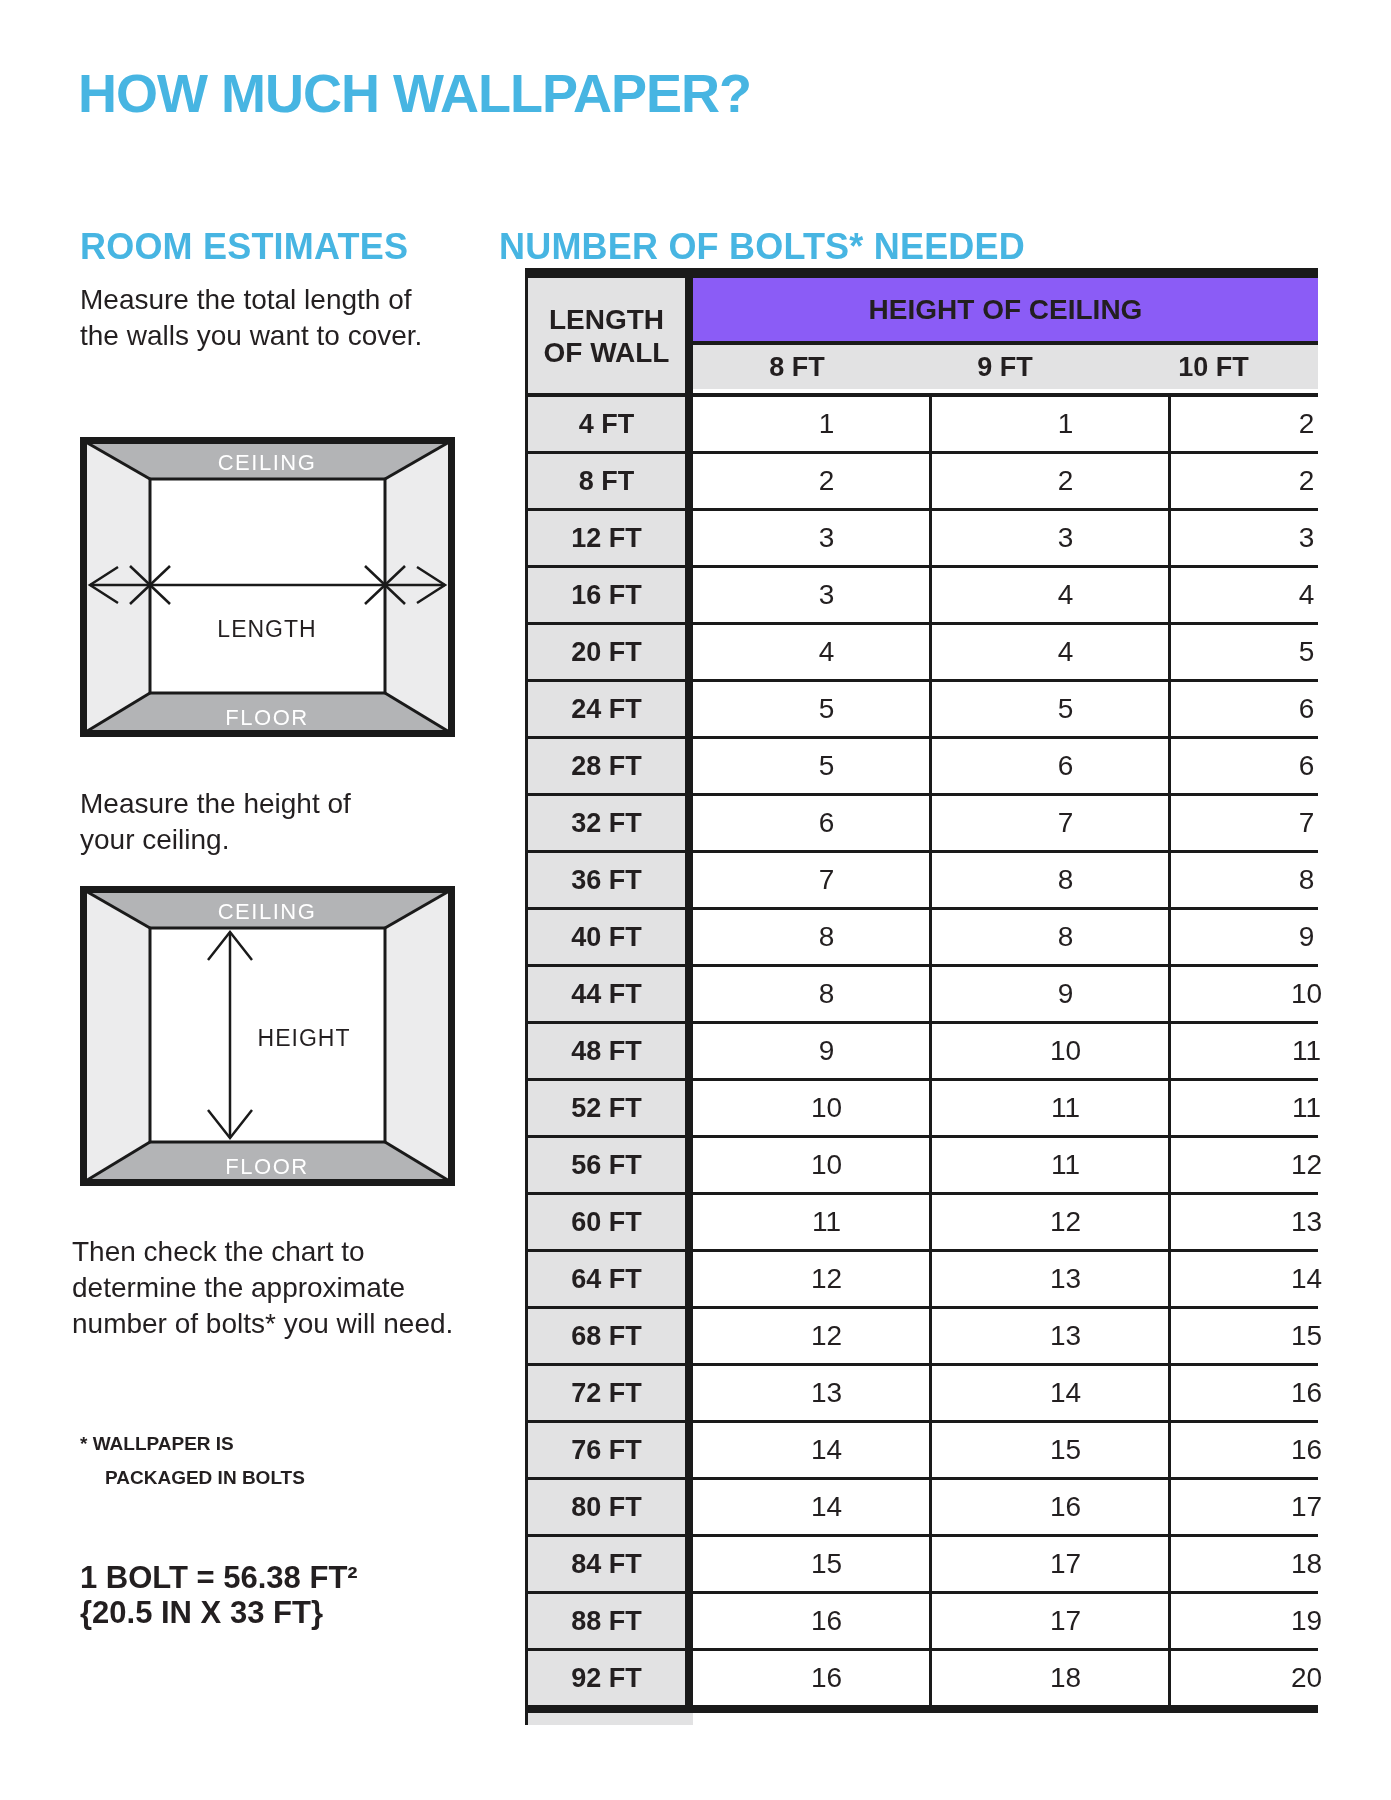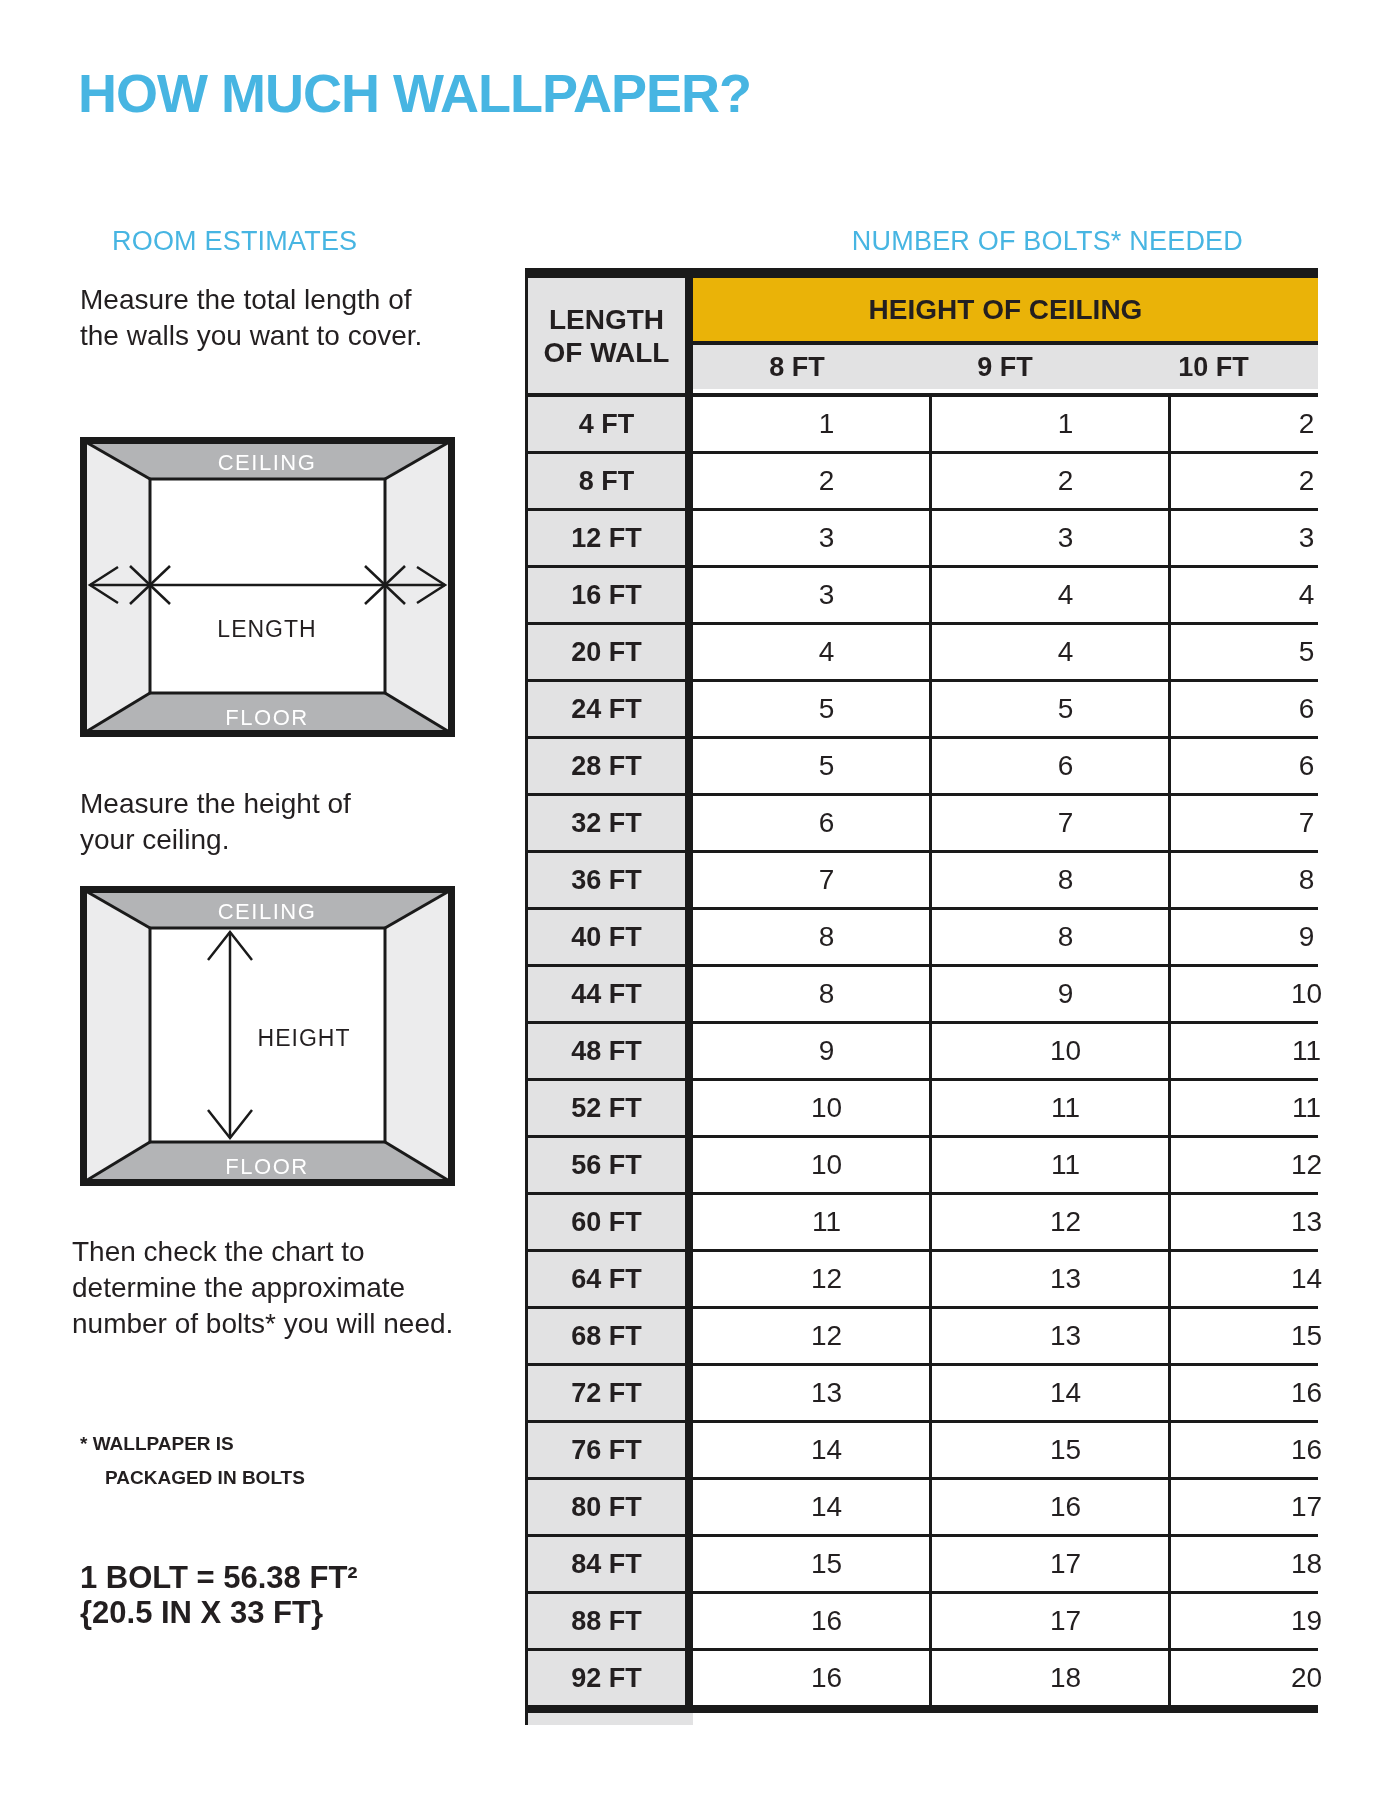--- a/index.html
+++ b/index.html
@@ -6,23 +6,23 @@
   html,body { background:#ffffff; }
   body {
     width:1391px; height:1800px; position:relative; overflow:hidden;
     font-family:"Liberation Sans","DejaVu Sans",sans-serif; color:#231f20;
   }
   .abs { position:absolute; }
   .accent { color:#47b5e2; }
 
   #page-title { left:78px; top:62px; font-size:54px; font-weight:bold; letter-spacing:-1px; }
 
-  .section-heading { font-size:27px; font-weight:normal; letter-spacing:.2px;margin-left:32px; }
+  .section-heading { font-size:36px; font-weight:bold; letter-spacing:.2px; }
   #room-heading { left:80px; top:226px; }
-  #table-heading { left:511px; top:226px; width:700px; text-align:right; }
+  #table-heading { left:499px; top:226px; width:700px; text-align:left; }
 
   .para { font-size:28px; line-height:36px; }
   #para1 { left:80px; top:282px; }
   #para2 { left:80px; top:786px; }
   #para3 { left:72px; top:1234px; }
 
   .bold-note { font-size:19px; font-weight:bold; line-height:34px; }
   #note { left:80px; top:1427px; }
   #note .indent { padding-left:25px; }
   #bolt-info { left:80px; top:1521px; line-height:35px; font-size:31px; font-weight:bold;margin-top:39px; }
@@ -35,21 +35,21 @@
   #bolts-table { left:525px; top:268px; width:793px; border-left:3px solid #1a1a1a; }
   .tbar-top { height:10px; background:#1a1a1a; }
   .tbar-bottom { height:8px; background:#1a1a1a; }
   .thead { display:grid; grid-template-columns:165px 625px; }
   .th-col1 {
     background:#e2e2e3; border-right:8px solid #1a1a1a; height:115px;
     display:flex; flex-direction:column; justify-content:center; align-items:center;
     font-weight:bold; font-size:28px; line-height:33px;
   }
   .th-span {
-    background:#eab308; height:67px; border-bottom:4px solid #1a1a1a;
+    background:#8b5cf6; height:67px; border-bottom:4px solid #1a1a1a;
     display:flex; align-items:center; justify-content:center;
     font-weight:bold; font-size:28px;
   }
   .th-subs { background:#e2e2e3; height:44px; display:grid; grid-template-columns:208px 208px 209px; }
   .th-subs div { display:flex; align-items:center; justify-content:center; font-weight:bold; font-size:27px; }
   .thead-sep { height:4px; background:#1a1a1a; }
   .trow { display:grid; grid-template-columns:165px 208px 208px 209px; border-bottom:3px solid #1a1a1a;gap:31px; }
   .trow:last-child { border-bottom:none; }
   .tcell { height:54px; display:flex; align-items:center; justify-content:center; font-size:28px; }
   .tlabel { background:#e2e2e3; border-right:8px solid #1a1a1a; font-weight:bold; font-size:27px; }

